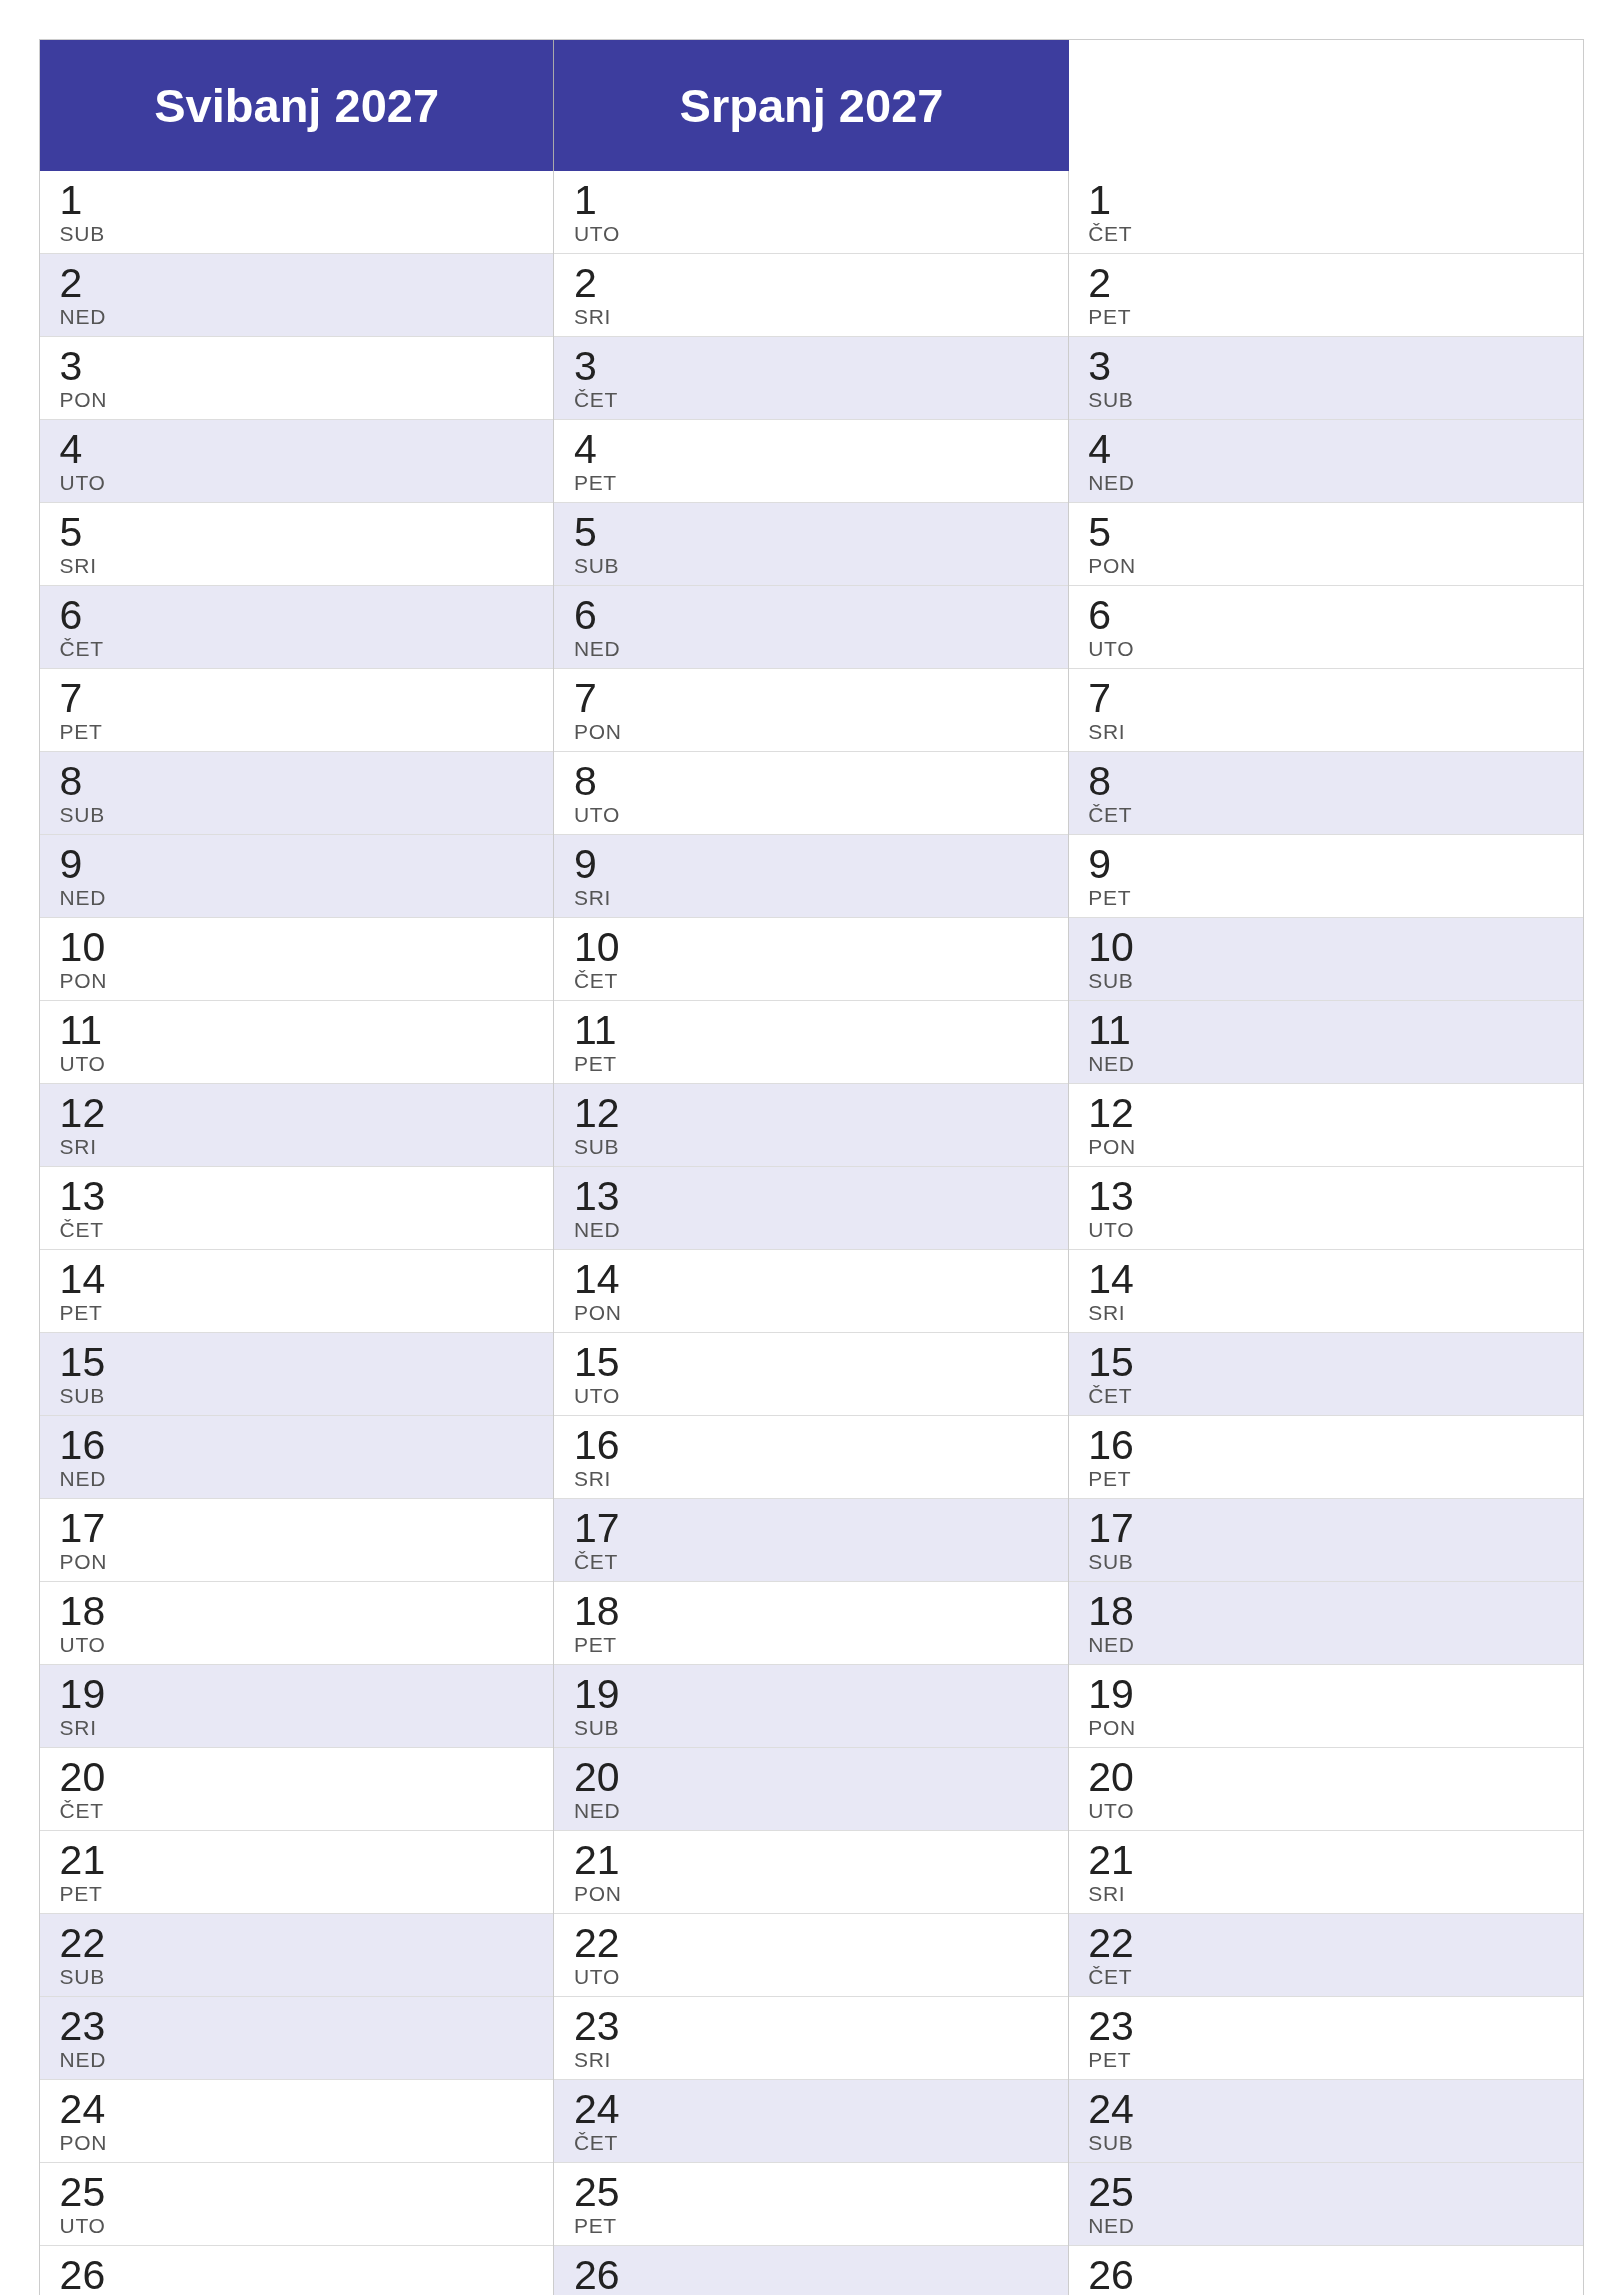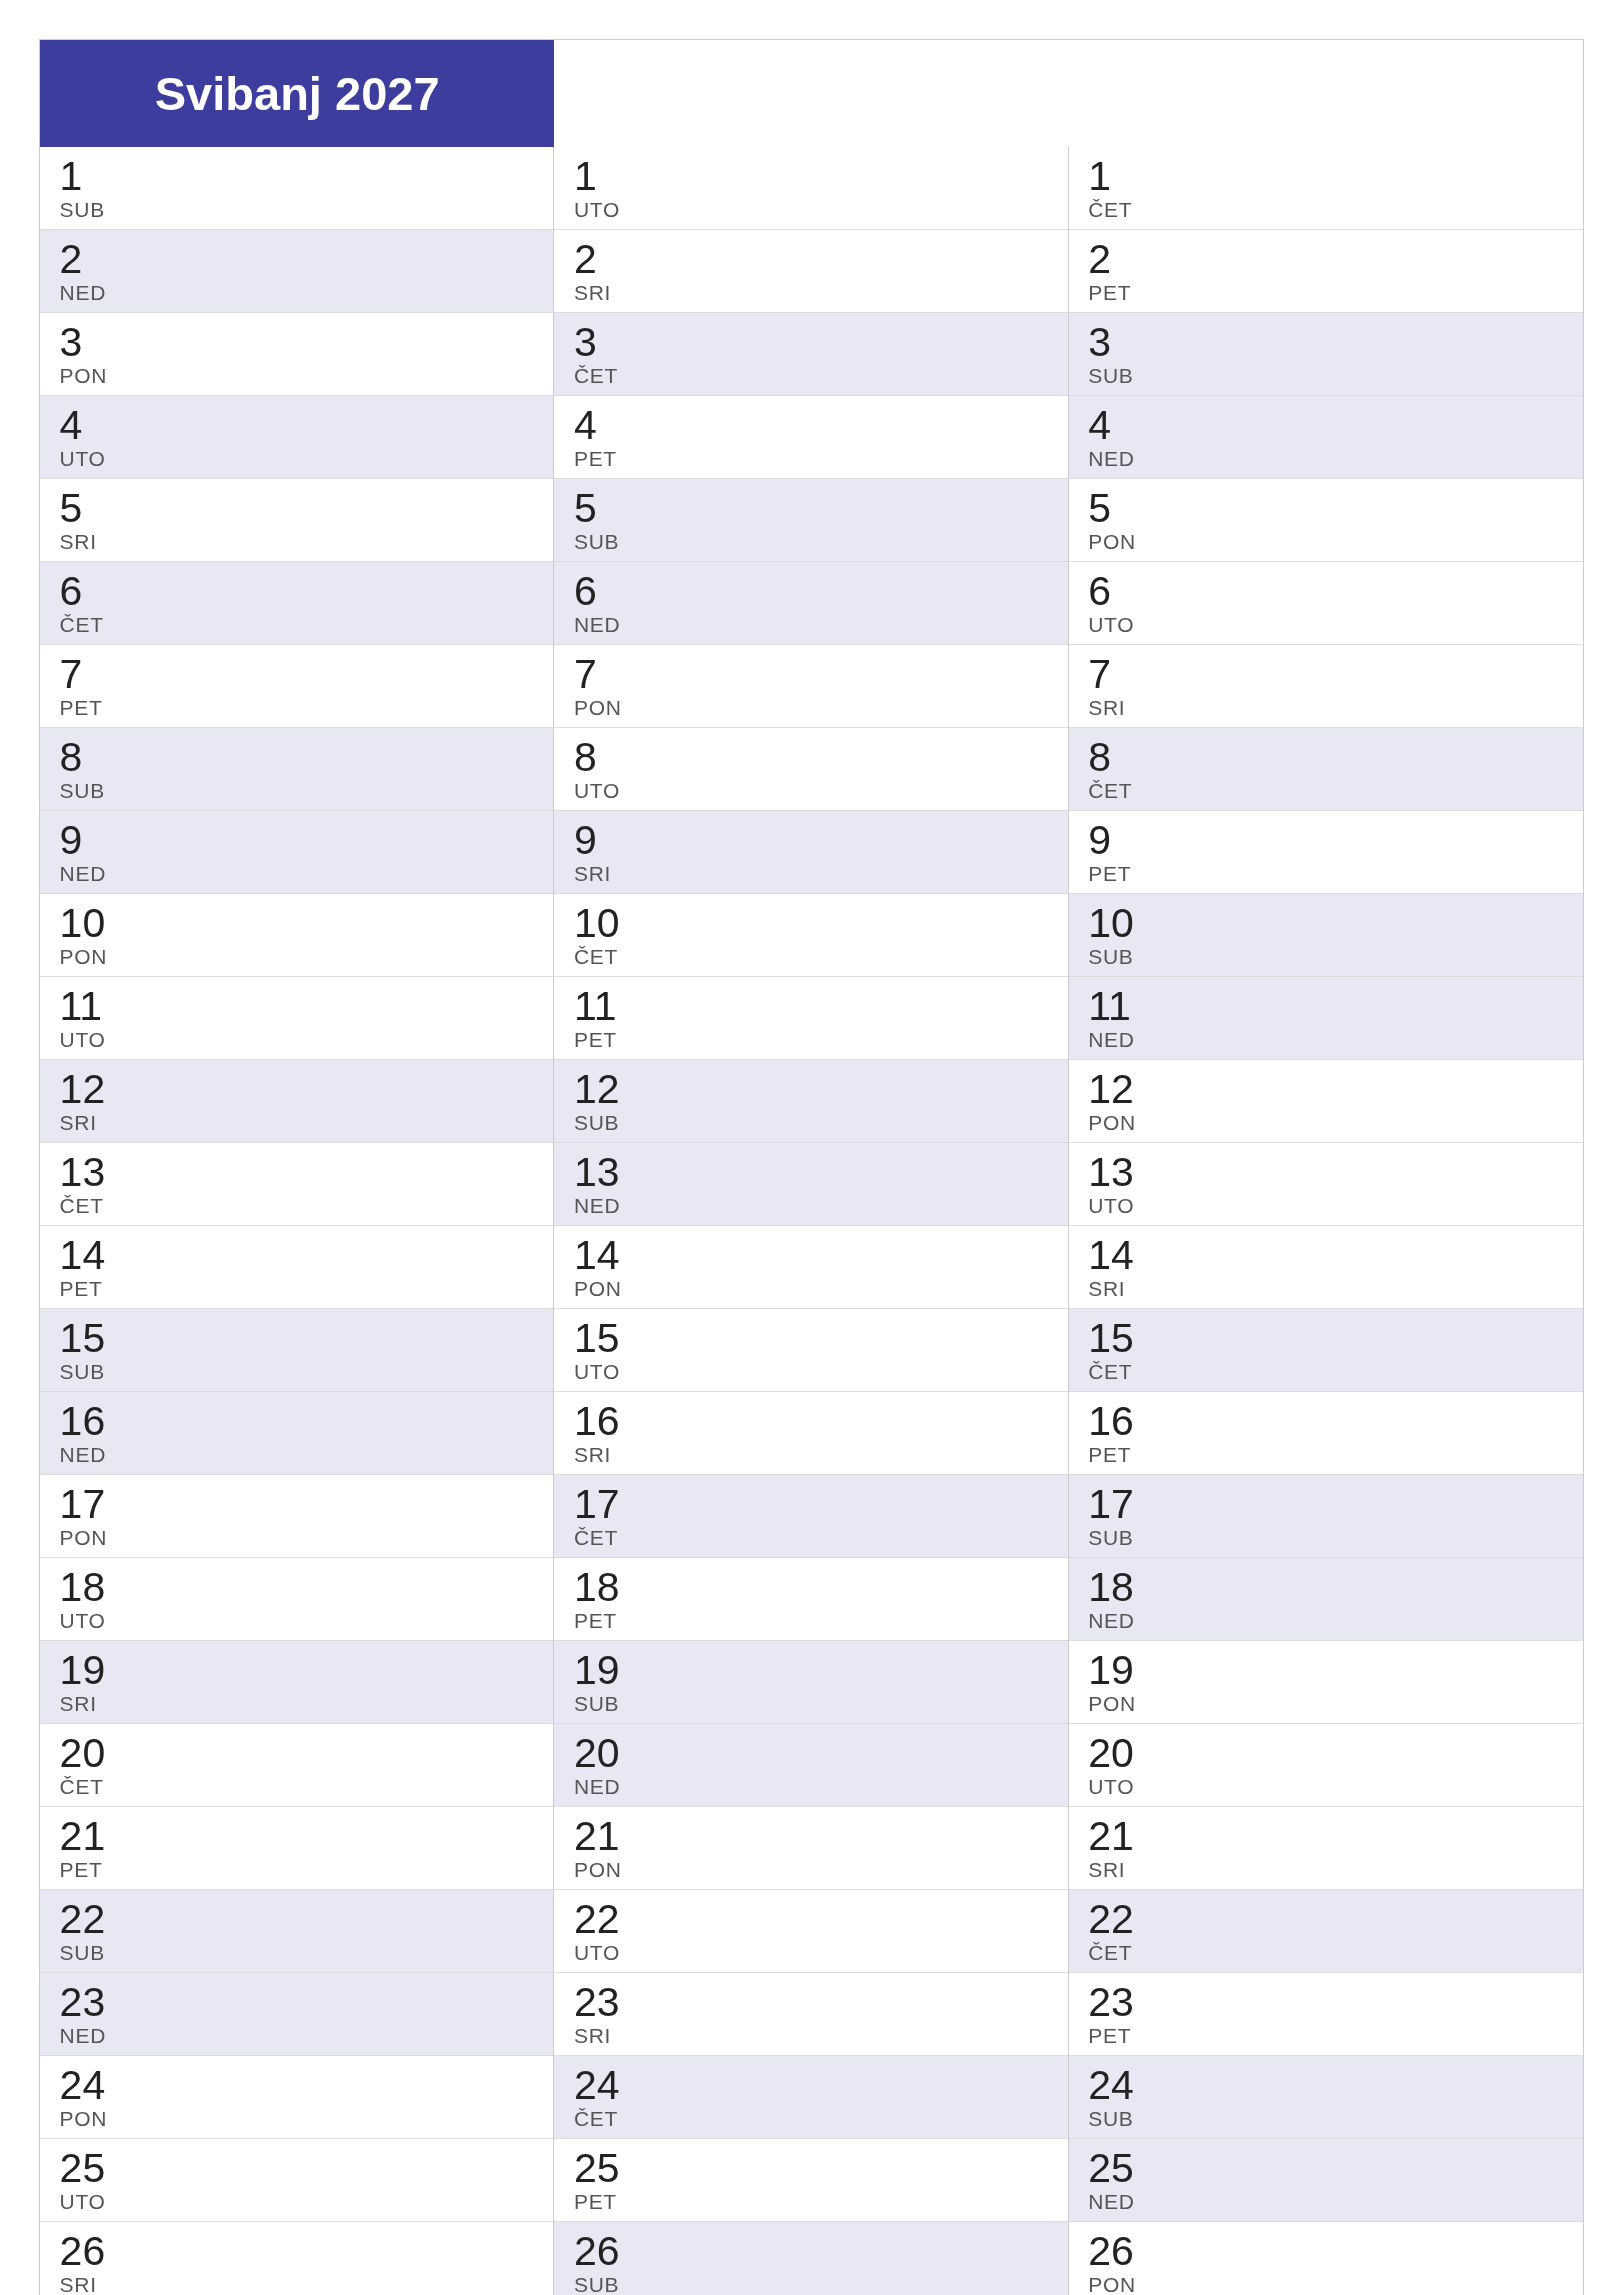--- a/index.html
+++ b/index.html
@@ -18,21 +18,21 @@
       display: grid;
       grid-template-columns: 1fr 1fr 1fr;
       width: 100%;
     }
     .month-header {
       background: #3d3d9e;
       color: #ffffff;
       text-align: center;
       font-size: 47px;
       font-weight: bold;
-      padding: 26px 13px;
+      padding: 38px 13px;
       border-right: 0.7px solid #aaaaaa;
     }
     .month-header:last-child {
       border-right: none;
     }
     .calendar-body {
       display: grid;
       grid-template-columns: 1fr 1fr 1fr;
       width: 100%;
     }
@@ -66,20 +66,23 @@
     }
   </style>
 </head>
 <body>
 
 <div class="calendar-container">
   <div class="calendar-header">
     <div class="month-header">
       <span>Svibanj 2027</span>
     </div>
+    <div class="month-header">
+      <span>Srpanj 2027</span>
+    </div>
   </div>
   <div class="calendar-body" id="calendar-body">
   <div class="month-column">
         <div class="day-row">
           <div class="day-number">1</div>
           <div class="day-name">SUB</div>
         </div>
         <div class="day-row highlighted">
           <div class="day-number">2</div>
           <div class="day-name">NED</div>

